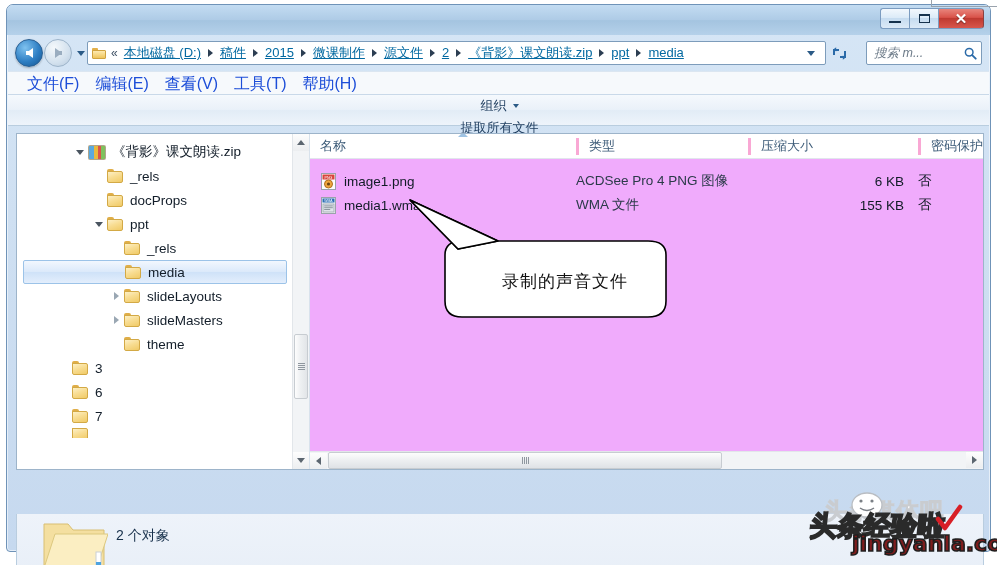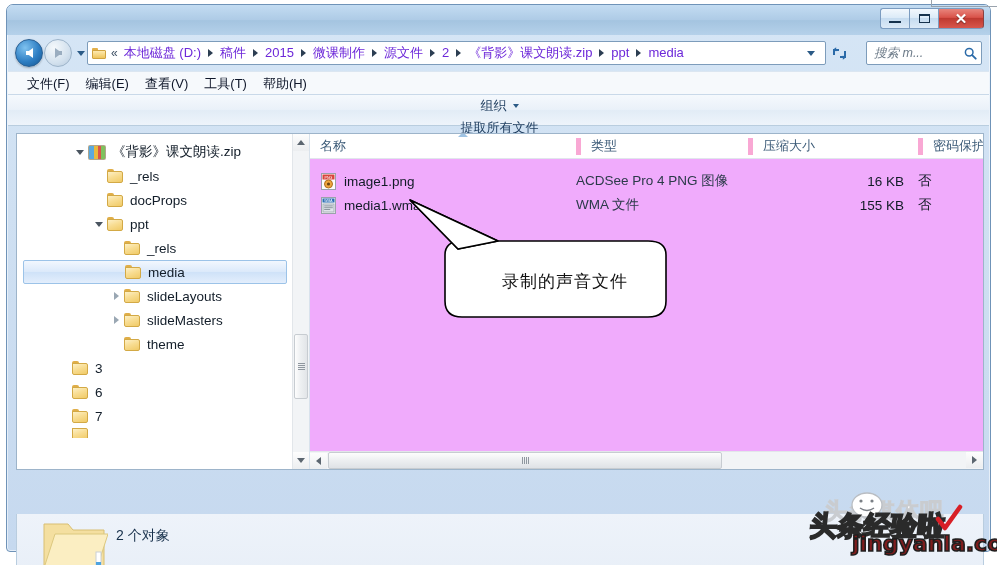--- a/index.html
+++ b/index.html
@@ -156,21 +156,21 @@
     content:''; position:absolute; left:0; top:3px; width:14px; height:9px;
     background: linear-gradient(180deg,#fde9b0 0%,#f6d682 55%,#eec45c 100%);
     border:1px solid #d0a340; border-radius:1px; box-sizing:border-box;
   }
   #breadcrumb {
     display: flex; align-items: center; flex: 1 1 auto; min-width: 0;
     white-space: nowrap; overflow: hidden;
   }
   .crumb-chevrons { color:#3d4f63; font-size:12px; margin:0 4px 0 0; }
   .crumb {
-    font-size: 13px; color: #6d28d9; padding: 1px 2px; line-height: 16px;
+    font-size: 13px; color: #0369a1; padding: 1px 2px; line-height: 16px; text-decoration: underline;
   }
   .crumb-sep {
     width: 0; height: 0; margin: 0 5px;
     border-top: 4px solid transparent; border-bottom: 4px solid transparent;
     border-left: 5px solid #2c3e52; flex: none;
   }
   #address-dropdown { flex:none; padding: 0 6px 0 8px; display:flex; align-items:center; }
   #refresh-btn {
     flex:none; width: 22px; height: 24px; display:flex; align-items:center; justify-content:center;
     margin-left: 2px;
@@ -205,21 +205,21 @@
     width: calc(100% - 2px);
     height: 23px;
     background: #f6f9fc;
     border-top: 1px solid #dbe6f1;
     display: flex;
     align-items: center;
     padding-left: 12px;
     box-sizing: border-box;
   }
   .menu-item {
-    font-size: 13px; color: #0f172a; padding: 2px 7px; margin-right: 2px;
+    font-size: 16px; color: #1d4ed8; padding: 2px 7px; margin-right: 2px;
     line-height: 15px;
   }
 
   
   #command-bar {
     position: absolute;
     left: 1px; top: 89px;
     width: calc(100% - 2px);
     height: 32px;
     background: linear-gradient(180deg, #f5f9fd 0%, #eaf1f9 48%, #e2ecf6 52%, #eef4fb 100%);
@@ -349,21 +349,21 @@
   #col-header {
     height: 24px;
     display: flex;
     align-items: center;
     background: #ffffff;
     border-bottom: 1px solid #e1e6ec;
     position: relative;
   }
   .col {
     font-size: 13px; color: #3b5a77; padding-left: 10px;
-    border-left: 5px solid #f9a8d4; height: 17px; display:flex; align-items:center;
+    border-left: 3px solid #f9a8d4; height: 17px; display:flex; align-items:center;
     box-sizing: border-box;
   }
   .col:first-child { border-left: none; }
   #col-name { width: 266px; flex:none; }
   #col-type { width: 172px; flex:none; }
   #col-size { width: 170px; flex:none; }
   #col-pw   { width: 120px; flex:none; }
   #sort-indicator {
     position: absolute; left: 148px; top: -2px;
     width: 0; height: 0;
@@ -729,21 +729,21 @@
               <rect x="1.5" y="0.5" width="14" height="16" fill="#fdfdfd" stroke="#9aa2aa"></rect>
               <rect x="2.5" y="1.5" width="12" height="5" fill="#d9453c"></rect>
               <text x="8.5" y="5.8" font-size="3.6" fill="#ffffff" text-anchor="middle" font-family="Liberation Sans, sans-serif">PNG</text>
               <circle cx="8.5" cy="11" r="4" fill="#f0a63c" stroke="#b0701e"></circle>
               <circle cx="8.5" cy="11" r="1.6" fill="#6b4413"></circle>
             </svg>
           </span>
           <span>image1.png</span>
         </div>
         <div class="fr-type">ACDSee Pro 4 PNG 图像</div>
-        <div class="fr-size">16 KB</div>
+        <div class="fr-size">6 KB</div>
         <div class="fr-pw">否</div>
       </div>
 
       <div class="file-row">
         <div class="fr-name">
           <span class="file-icon">
             <svg width="17" height="17" viewBox="0 0 17 17">
               <rect x="1.5" y="0.5" width="14" height="16" fill="#f2f4f7" stroke="#9aa2aa"></rect>
               <rect x="2.5" y="1.5" width="12" height="4" fill="#2f6fb5"></rect>
               <text x="8.5" y="4.9" font-size="3.4" fill="#ffffff" text-anchor="middle" font-family="Liberation Sans, sans-serif">WMA</text>

